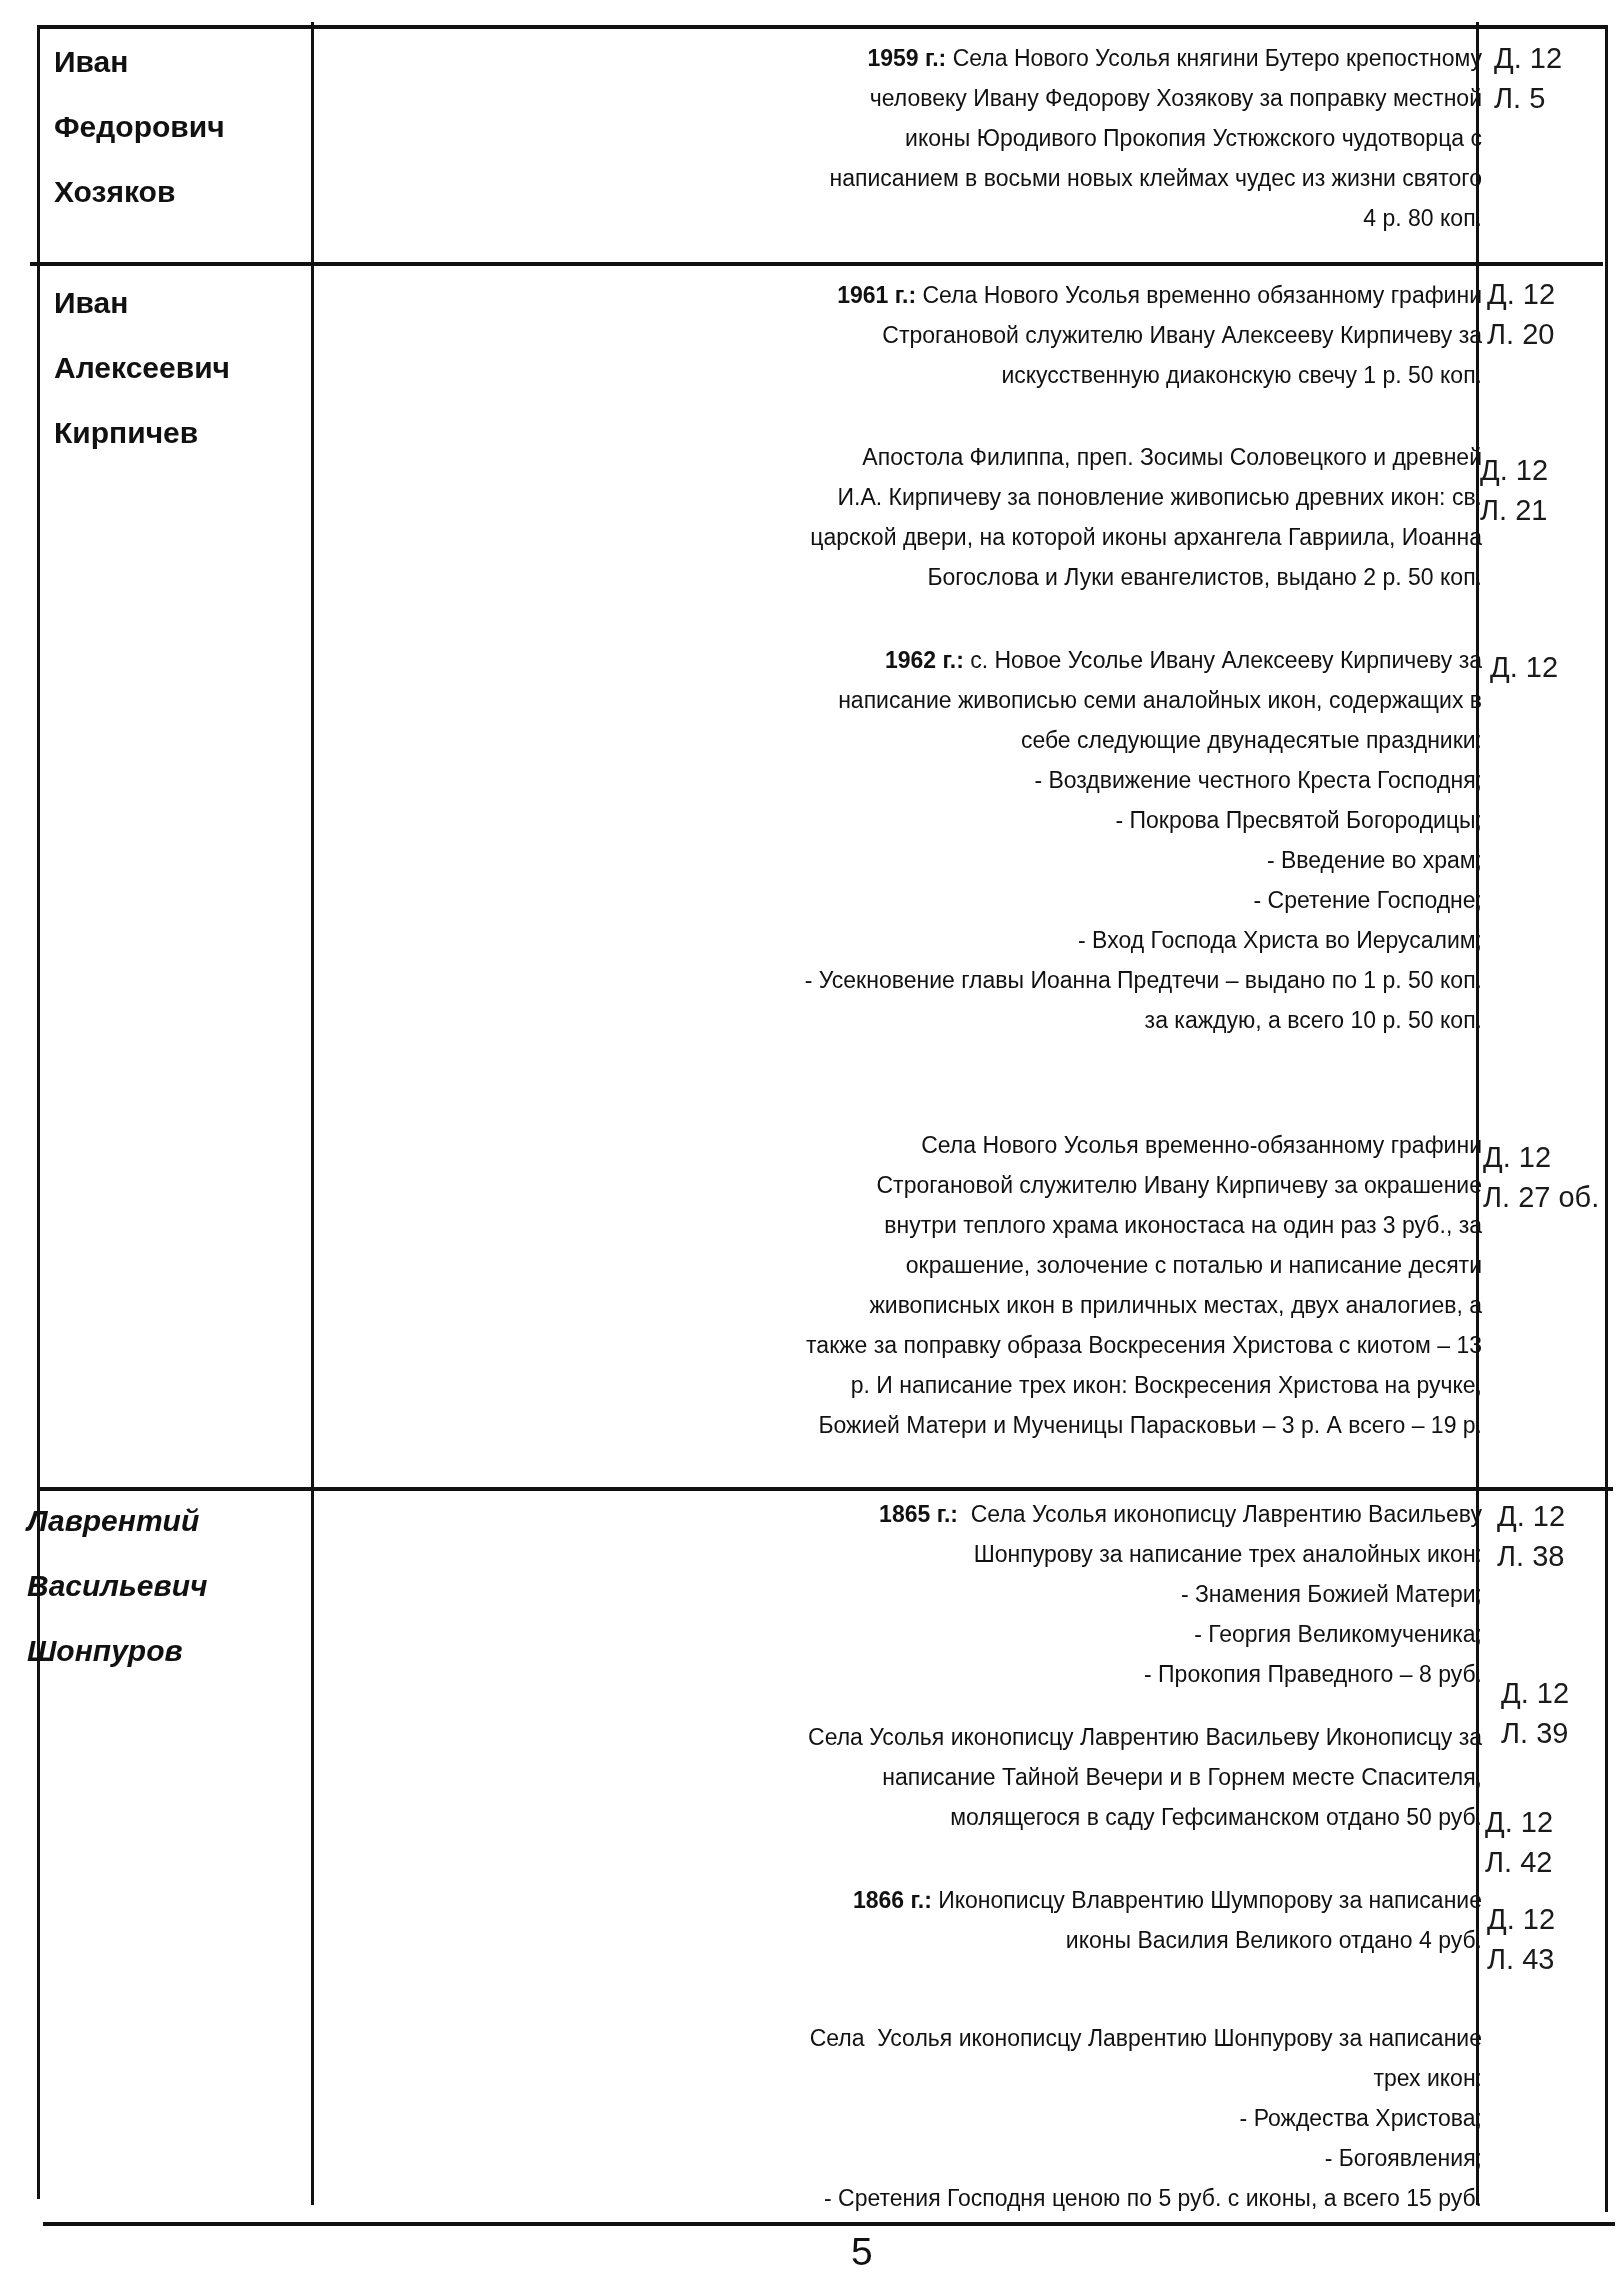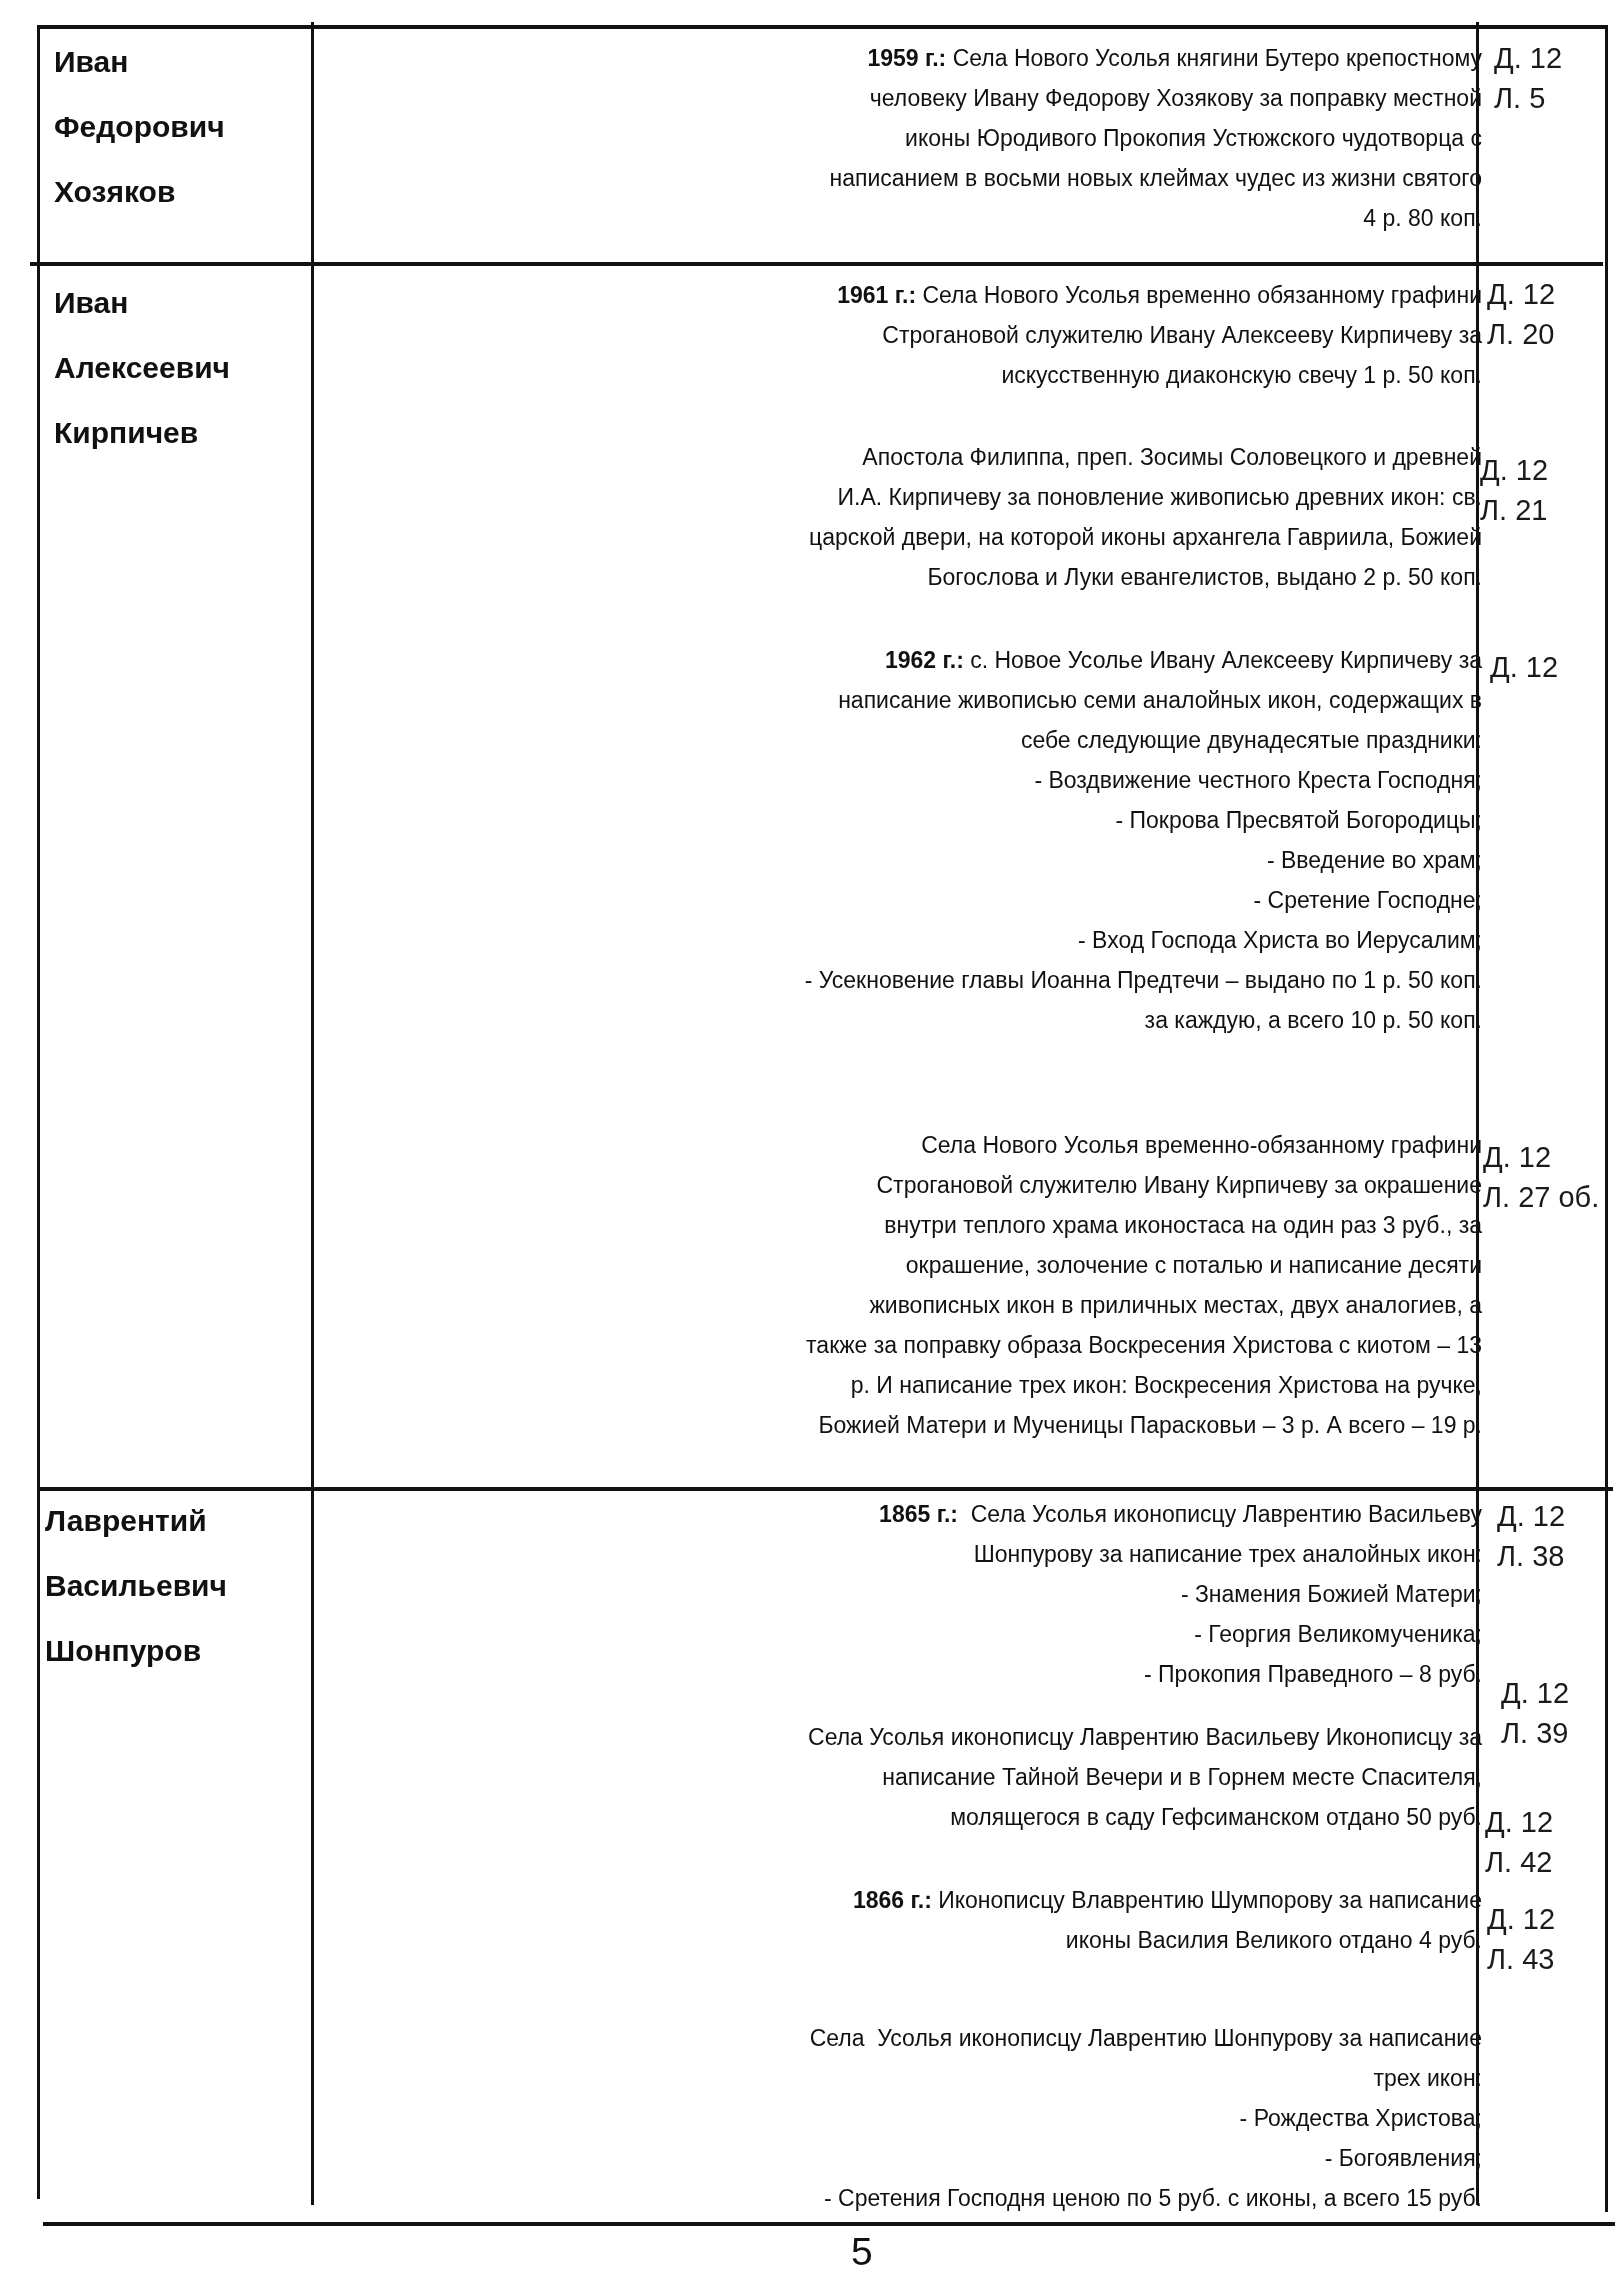--- a/index.html
+++ b/index.html
@@ -60,21 +60,21 @@
   <span class="line-t">искусственную диаконскую свечу 1 р. 50 коп.</span>
 </div>
 <div class="ref" style="left:1487px; top:274px;">
   <span>Д. 12</span>
   <span>Л. 20</span>
 </div>
 
 <div class="entry" style="top:437px;">
   <span class="line-t">Апостола Филиппа, преп. Зосимы Соловецкого и древней</span>
   <span class="line-t">И.А. Кирпичеву за поновление живописью древних икон: св.</span>
-  <span class="line-t">царской двери, на которой иконы архангела Гавриила, Божией</span>
+  <span class="line-t">царской двери, на которой иконы архангела Гавриила, Иоанна</span>
   <span class="line-t">Богослова и Луки евангелистов, выдано 2 р. 50 коп.</span>
 </div>
 <div class="ref" style="left:1480px; top:450px;">
   <span>Д. 12</span>
   <span>Л. 21</span>
 </div>
 
 <div class="entry" style="top:640px;">
   <span class="line-t"><b>1962 г.:</b><span> с. Новое Усолье Ивану Алексееву Кирпичеву за</span></span>
   <span class="line-t">написание живописью семи аналойных икон, содержащих в</span>
@@ -99,21 +99,21 @@
   <span class="line-t">живописных икон в приличных местах, двух аналогиев, а</span>
   <span class="line-t">также за поправку образа Воскресения Христова с киотом – 13</span>
   <span class="line-t">р. И написание трех икон: Воскресения Христова на ручке,</span>
   <span class="line-t">Божией Матери и Мученицы Парасковьи – 3 р. А всего – 19 р.</span>
 </div>
 <div class="ref" style="left:1483px; top:1137px;">
   <span>Д. 12</span>
   <span>Л. 27 об.</span>
 </div>
 
-<div class="name" style="top:1488px; left:45px;">
+<div class="name" style="top:1488px; left:27px;font-style:italic;">
   <span>Лаврентий</span>
   <span>Васильевич</span>
   <span>Шонпуров</span>
 </div>
 <div class="entry" style="top:1494px;">
   <span class="line-t"><b>1865 г.:</b><span style="white-space:pre">  Села Усолья иконописцу Лаврентию Васильеву</span></span>
   <span class="line-t">Шонпурову за написание трех аналойных икон:</span>
   <span class="line-t">- Знамения Божией Матери;</span>
   <span class="line-t">- Георгия Великомученика;</span>
   <span class="line-t">- Прокопия Праведного – 8 руб.</span>

